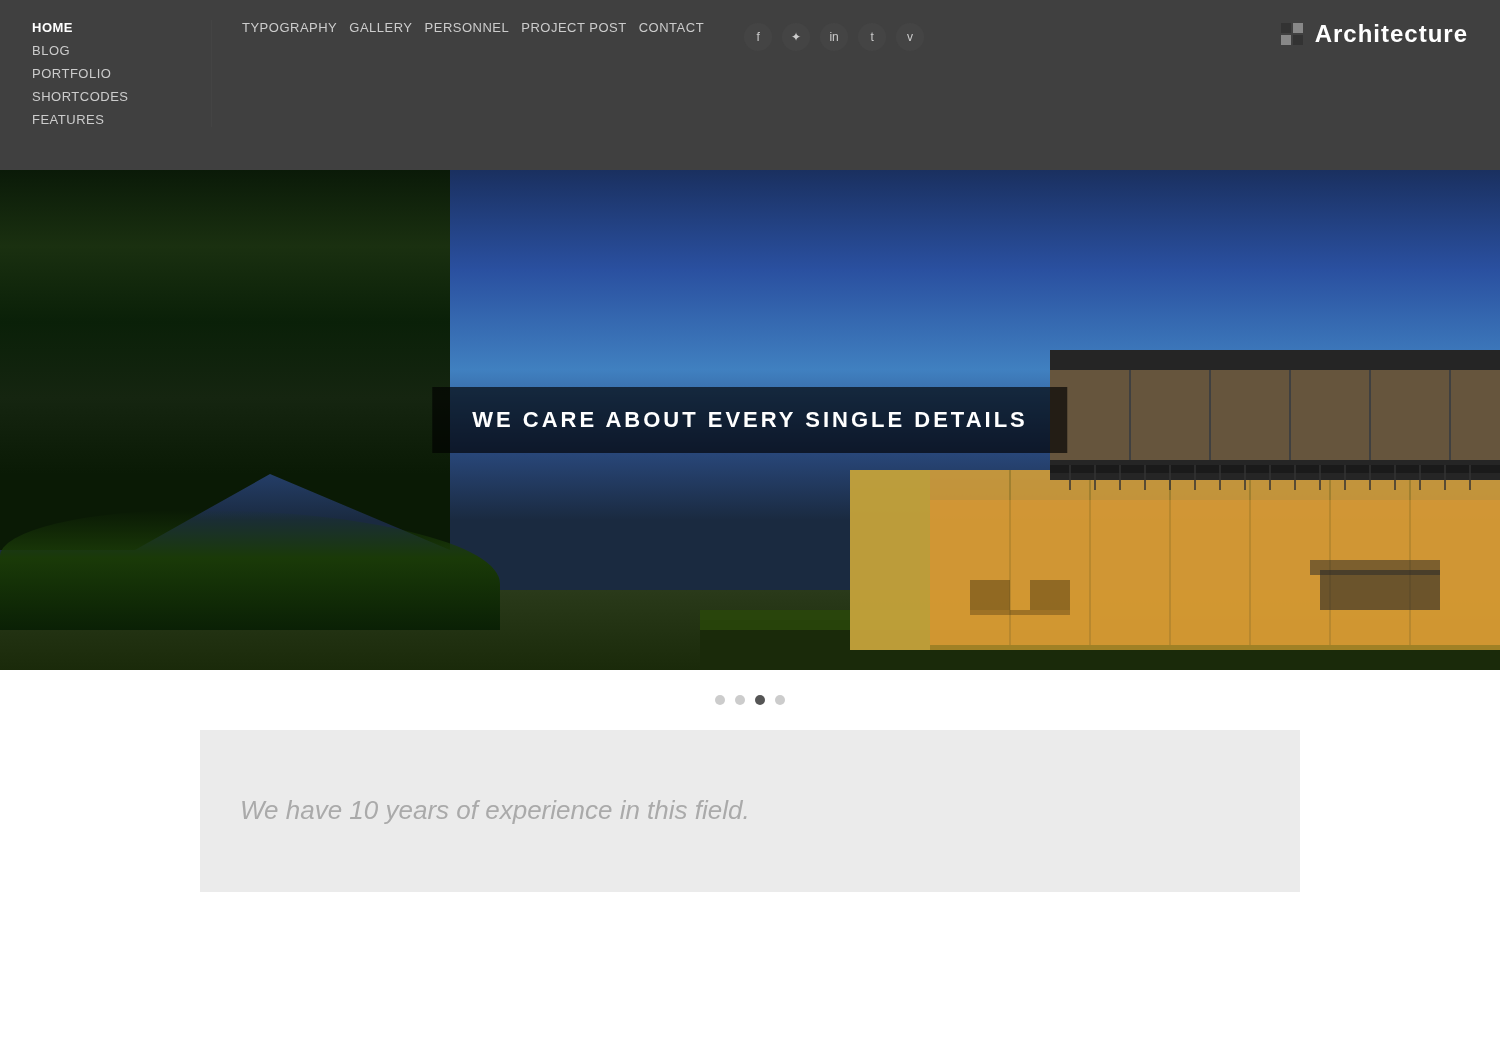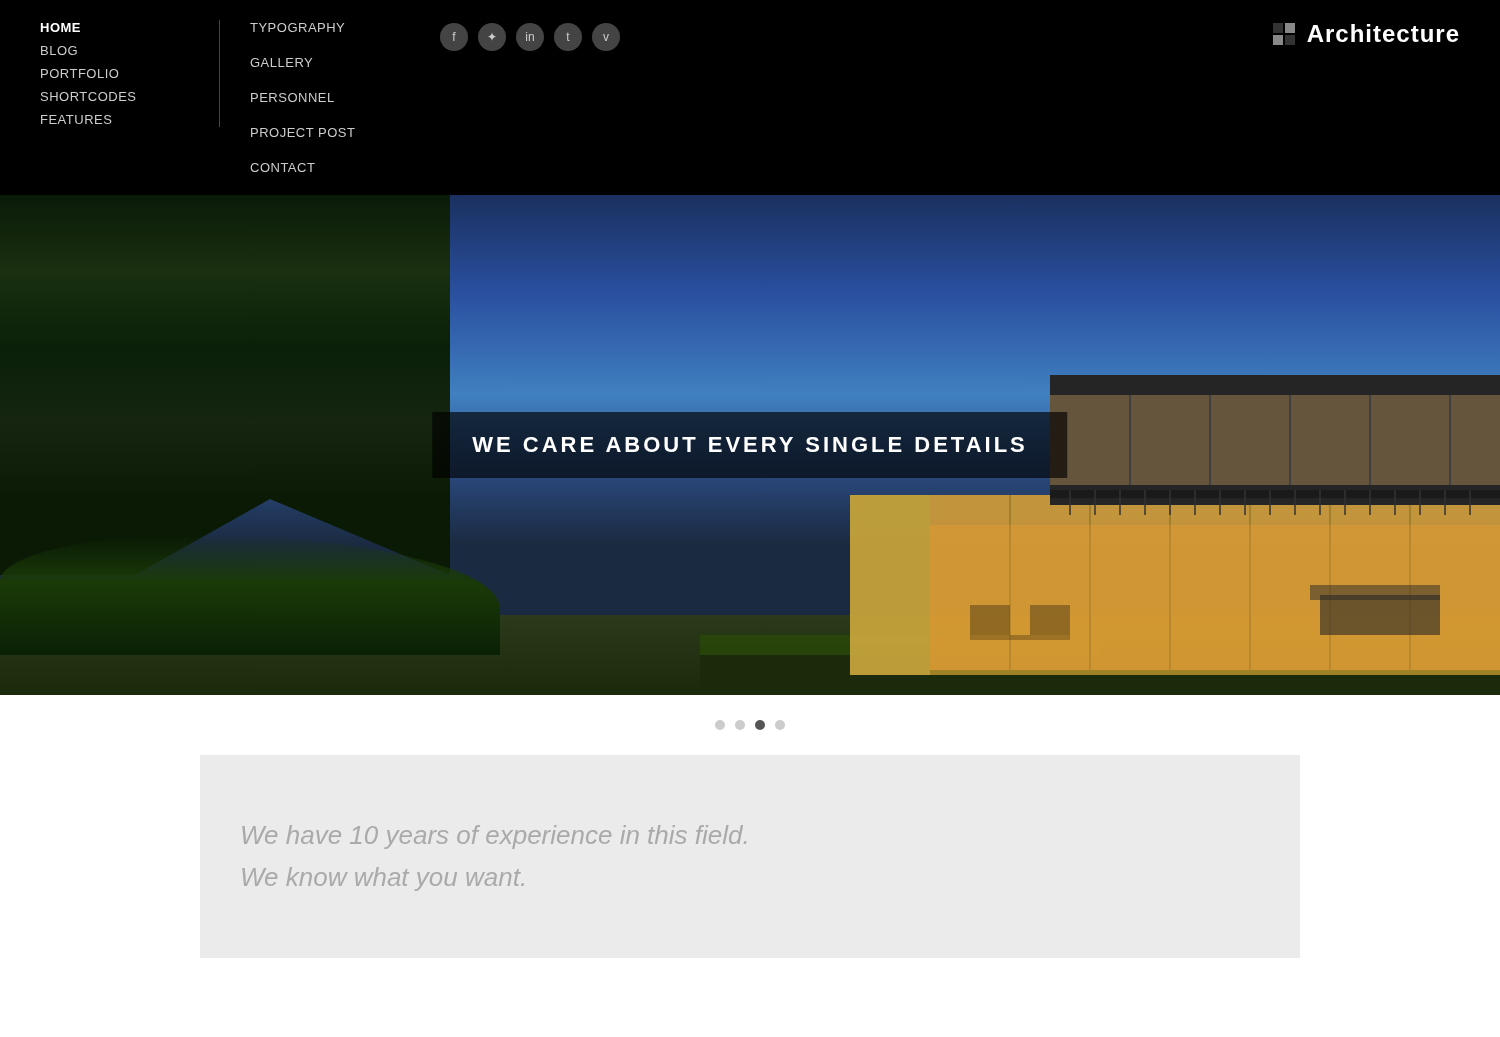--- a/index.html
+++ b/index.html
@@ -1,23 +1,23 @@
 <!DOCTYPE html>
 <html><head>
   <meta charset="utf-8">
   <style>
     * { margin: 0; padding: 0; box-sizing: border-box; }
     body { font-family: Arial, sans-serif; background: #fff; width: 1500px; }
 
     
     .header {
-      background: #000000;
+      background: #404040;
       display: flex;
       align-items: flex-start;
-      padding: 20px 40px;
+      padding: 20px 32px;
       min-height: 170px;
     }
     .nav-left {
       display: flex;
       flex-direction: column;
       gap: 8px;
       margin-right: 0;
       padding-right: 30px;
       border-right: 1px solid #444;
       min-width: 180px;
@@ -28,22 +28,22 @@
       font-size: 13px;
       letter-spacing: 0.5px;
       text-transform: uppercase;
     }
     .nav-left a.active {
       color: #fff;
       font-weight: bold;
     }
     .nav-right {
       display: flex;
-      flex-direction: column;
-      gap: 20px;
+      flex-direction: row;
+      gap: 12px;
       padding-left: 30px;
       min-width: 180px;
     }
     .nav-right a {
       color: #ccc;
       text-decoration: none;
       font-size: 13px;
       letter-spacing: 0.5px;
       text-transform: uppercase;
     }
@@ -315,16 +315,15 @@
   <div class="dot"></div>
   <div class="dot"></div>
   <div class="dot active"></div>
   <div class="dot"></div>
 </div>
 
 <div style="padding: 0 100px;">
   <section class="tagline-section">
     <p class="tagline-text">
       <span>We have 10 years of experience in this field.</span><br>
-      <span>We know what you want.</span>
     </p>
   </section>
 </div>
 
 </body></html>

